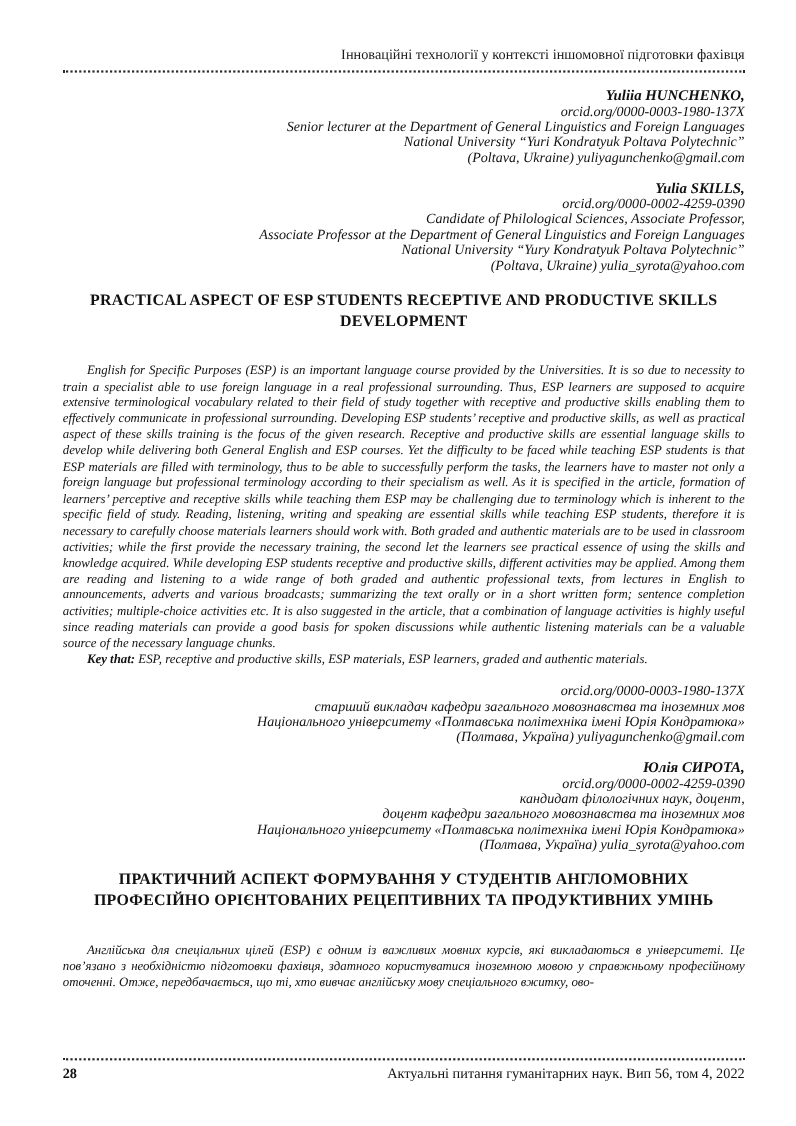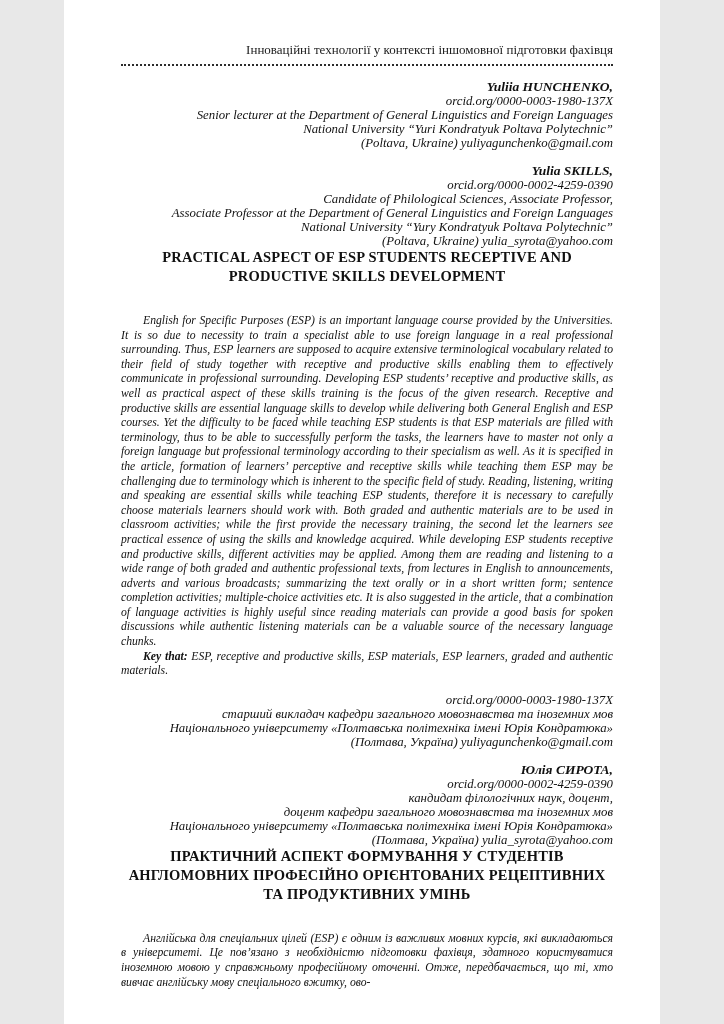--- a/index.html
+++ b/index.html
@@ -1,18 +1,18 @@
 <!DOCTYPE html>
 <html><head>
 <meta charset="utf-8">
 <style>
   html, body { margin: 0; padding: 0; background: #e8e8e8; }
   .page {
     position: relative;
-    width: 596px;
+    width: 724px;
     height: 1024px;
     margin: 0 auto;
     background: #ffffff;
     font-family: "Liberation Serif", "DejaVu Serif", serif;
     color: #111111;
     overflow: hidden;
     box-sizing: border-box;
   }
   .content {
     padding: 42px 47px 0 57px;
@@ -39,21 +39,21 @@
     text-align: right;
     font-style: italic;
     font-size: 12.8px;
     line-height: 14px;
   }
   .author-name {
     font-weight: bold;
     font-size: 13.5px;
   }
   .article-title {
-    margin-top: 0;
+    margin-top: 16px;
     text-align: center;
     font-weight: bold;
     font-size: 14.5px;
     line-height: 19px;
     letter-spacing: 0.2px;
   }
   .abstract {
     margin-top: 28px;
     font-style: italic;
     font-size: 11.7px;
@@ -140,13 +140,20 @@
     </div>
 
     <div class="article-title">ПРАКТИЧНИЙ АСПЕКТ ФОРМУВАННЯ У СТУДЕНТІВ АНГЛОМОВНИХ ПРОФЕСІЙНО ОРІЄНТОВАНИХ РЕЦЕПТИВНИХ ТА ПРОДУКТИВНИХ УМІНЬ</div>
 
     <div class="abstract">
       <p>Англійська для спеціальних цілей (ESP) є одним із важливих мовних курсів, які викладаються в університеті. Це пов’язано з необхідністю підготовки фахівця, здатного користуватися іноземною мовою у справжньому професійному оточенні. Отже, передбачається, що ті, хто вивчає англійську мову спеціального вжитку, ово-</p>
     </div>
 
   </div>
 
+  <div class="footer">
+    <div class="footer-rule"></div>
+    <div class="footer-row">
+      <span class="page-number">28</span>
+      <span>Актуальні питання гуманітарних наук. Вип 56, том 4, 2022</span>
+    </div>
+  </div>
 </div>
 
 </body></html>

